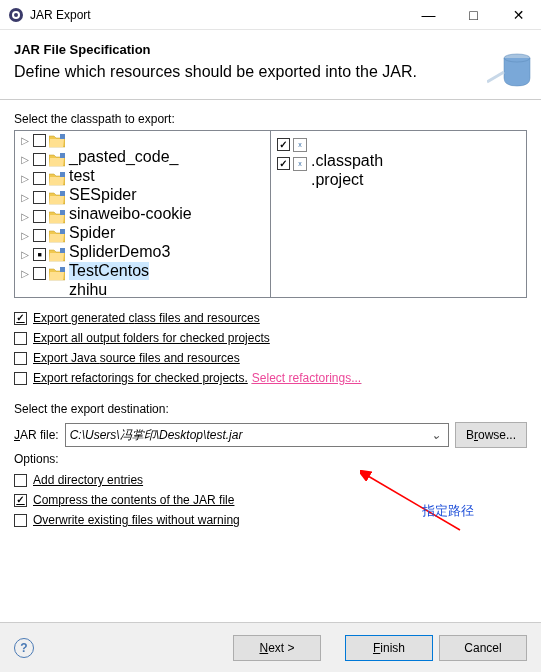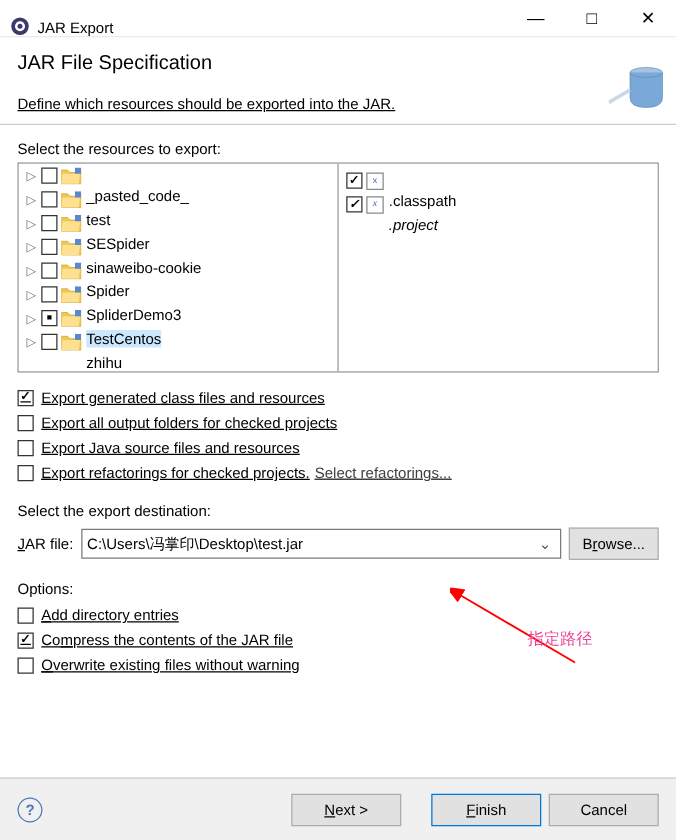--- a/index.html
+++ b/index.html
@@ -1,59 +1,59 @@
 <!DOCTYPE html>
 <html><head>
 <meta charset="utf-8">
 <style>
 * { box-sizing: border-box; margin: 0; padding: 0; font-family: "Segoe UI", Tahoma, sans-serif; font-size: 12px; }
 body { background: #fff; width: 541px; height: 672px; position: relative; color: #000; }
-.titlebar { height: 30px; display: flex; align-items: flex-end; padding: 0 0 0 8px; background: #fff; border-bottom: 1px solid #e5e5e5; }
+.titlebar { height: 30px; display: flex; align-items: center; padding: 0 0 0 8px; background: #fff; border-bottom: 1px solid #e5e5e5; }
 .titlebar-icon { width: 16px; height: 16px; margin-right: 6px; }
 .titlebar-text { flex: 1; font-size: 12px; }
 .titlebar-btns { display: flex; }
 .titlebar-btn { width: 45px; height: 30px; display: flex; align-items: center; justify-content: center; font-size: 14px; }
 .header { padding: 12px 14px 10px 14px; background: #fff; border-bottom: 1px solid #ccc; position: relative; height: 70px; }
-.header h1 { font-size: 16px; font-weight: normal; margin-bottom: 16px; }
-.header p { font-size: 12px; color: #000; text-decoration: underline; }
+.header h1 { font-size: 13px; font-weight: bold; margin-bottom: 6px; }
+.header p { font-size: 16px; color: #000; }
 .header-icon { position: absolute; right: 6px; top: 16px; width: 48px; height: 48px; }
 .content { padding: 12px 14px 10px 14px; }
 .section-label { font-size: 12px; margin-bottom: 4px; }
 .underline { text-decoration: underline; }
 .tree-row { border: 1px solid #828790; display: flex; height: 168px; margin-bottom: 10px; }
 .tree-left { flex: 1; border-right: 1px solid #828790; overflow: hidden; background: #fff; }
 .tree-right { flex: 1; overflow: hidden; background: #fff; padding-top: 4px; text-align: right; }
 .tree-item { display: flex; align-items: center; height: 19px; padding-left: 2px; }
 .arrow { width: 16px; display: flex; align-items: center; justify-content: center; color: #777; font-size: 10px; }
 .chk { width: 13px; height: 13px; border: 1px solid #333; background: #fff; margin-right: 3px; display: flex; align-items: center; justify-content: center; font-size: 10px; line-height: 1; }
 .chk.checked::before { content: "✓"; color: #000; font-weight: bold; }
 .chk.square::before { content: "■"; color: #000; font-size: 7px; }
 .folder-icon { width: 16px; height: 14px; margin-right: 4px; }
 .file-icon { width: 14px; height: 14px; border: 1px solid #888; background: #fff; margin-right: 4px; display: flex; align-items: center; justify-content: center; font-size: 7px; color: #3a6ea5; }
-.tree-label { font-size: 12px; margin-top: 32px; }
+.tree-label { font-size: 16px; margin-top: 32px; }
 .selected { background: #cce8ff; }
 .opt-group { margin-bottom: 14px; }
 .opt { display: flex; align-items: center; height: 20px; text-decoration: underline; }
 .opt .chk { margin-right: 6px; }
-.link { color: #404040; text-decoration: underline; margin-left: 4px; }
+.link { color: #ec4899; text-decoration: underline; margin-left: 4px; }
 .dest-label { margin-bottom: 6px; }
-.jar-row { display: flex; align-items: center; gap: 6px; margin-bottom: 16px; }
+.jar-row { display: flex; align-items: center; gap: 6px; margin-bottom: 4px; }
 .jar-row label { flex: 0 0 auto; }
-.combo { flex: 1; height: 24px; border: 1px solid #7a7a7a; background: #fff; display: flex; align-items: center; padding: 0 4px; }
+.combo { flex: 1; height: 24px; border: 1px solid #7a7a7a; background: #fff; display: flex; align-items: center; padding: 0 4px; font-style: italic; }
 .combo-text { flex: 1; font-size: 12px; }
 .combo-arrow { width: 16px; text-align: center; color: #555; }
 .btn { height: 24px; border: 1px solid #adadad; background: #e1e1e1; padding: 12px 10px; display: flex; align-items: center; justify-content: center; font-size: 12px; }
 .options-label { margin-bottom: 4px; }
 .footer { position: absolute; bottom: 0; left: 0; right: 0; height: 50px; border-top: 1px solid #ccc; display: flex; align-items: center; padding: 0 14px; background: #f0f0f0; }
 .help-icon { width: 20px; height: 20px; border: 1.5px solid #4a7ab5; border-radius: 50%; display: flex; align-items: center; justify-content: center; color: #4a7ab5; font-weight: bold; font-size: 12px; }
 .footer-spacer { flex: 1; }
 .footer .btn { width: 88px; margin-left: 6px; justify-content: center; }
 .footer .btn.default { border: 1.5px solid #0078d7; }
 .annotation-arrow { position: absolute; left: 360px; top: 470px; pointer-events: none; }
-.annotation-text { position: absolute; left: 422px; top: 502px; color: #ec4899; font-size: 13px; }
+.annotation-text { position: absolute; left: 422px; top: 502px; color: #1d4ed8; font-size: 13px; }
 </style>
 </head>
 <body>
 
 <div class="titlebar">
   <svg class="titlebar-icon" viewBox="0 0 16 16">
       <circle cx="8" cy="8" r="7" fill="#3a3a6a"></circle>
       <circle cx="8" cy="8" r="4" fill="#fff"></circle>
       <circle cx="8" cy="8" r="2" fill="#3a3a6a"></circle>
     </svg>
@@ -70,21 +70,21 @@
   <p>Define which resources should be exported into the JAR.</p>
   <svg class="header-icon" viewBox="0 0 48 48">
     <ellipse cx="30" cy="12" rx="13" ry="4" fill="#a8c4e0"></ellipse>
     <path d="M17 12 L17 32 Q17 40 30 40 Q43 40 43 32 L43 12" fill="#7aa8d8" stroke="#5a88b8" stroke-width="0.5"></path>
     <ellipse cx="30" cy="12" rx="13" ry="4" fill="none" stroke="#5a88b8" stroke-width="0.5"></ellipse>
     <path d="M0 36 L17 26" stroke="#c8d8e8" stroke-width="3"></path>
   </svg>
 </div>
 
 <div class="content">
-  <div class="section-label"><span>Select the resources to export:</span></div>
+  <div class="section-label"><span>Select the classpath to export:</span></div>
 
   <div class="tree-row">
     <div class="tree-left" id="project-tree">
         <div class="tree-item">
           <span class="arrow">▷</span>
           <div class="chk"></div>
           <svg class="folder-icon" viewBox="0 0 16 14">
             <path d="M0 2 L5 2 L7 4 L16 4 L16 13 L0 13 Z" fill="#f0c850" stroke="#c09820" stroke-width="0.5"></path>
             <path d="M1 5 L15 5 L14 13 L0 13 Z" fill="#ffe090"></path>
             <rect x="11" y="0" width="5" height="5" fill="#5a88c8"></rect>
@@ -161,21 +161,21 @@
           </svg>
           <span class="tree-label">zhihu</span>
         </div>
       </div>
     <div class="tree-right" id="file-list">
         <div class="tree-item" style="padding-left: 6px;">
           <div class="chk checked"></div>
           <div class="file-icon">x</div>
           <span class="tree-label">.classpath</span>
         </div>
-        <div class="tree-item" style="padding-left: 6px; font-style: italic;">
+        <div class="tree-item" style="padding-left: 6px;">
           <div class="chk checked"></div>
           <div class="file-icon">x</div>
           <span class="tree-label">.project</span>
         </div>
       </div>
   </div>
 
   <div class="opt-group">
     <div class="opt">
       <div class="chk checked"></div>

